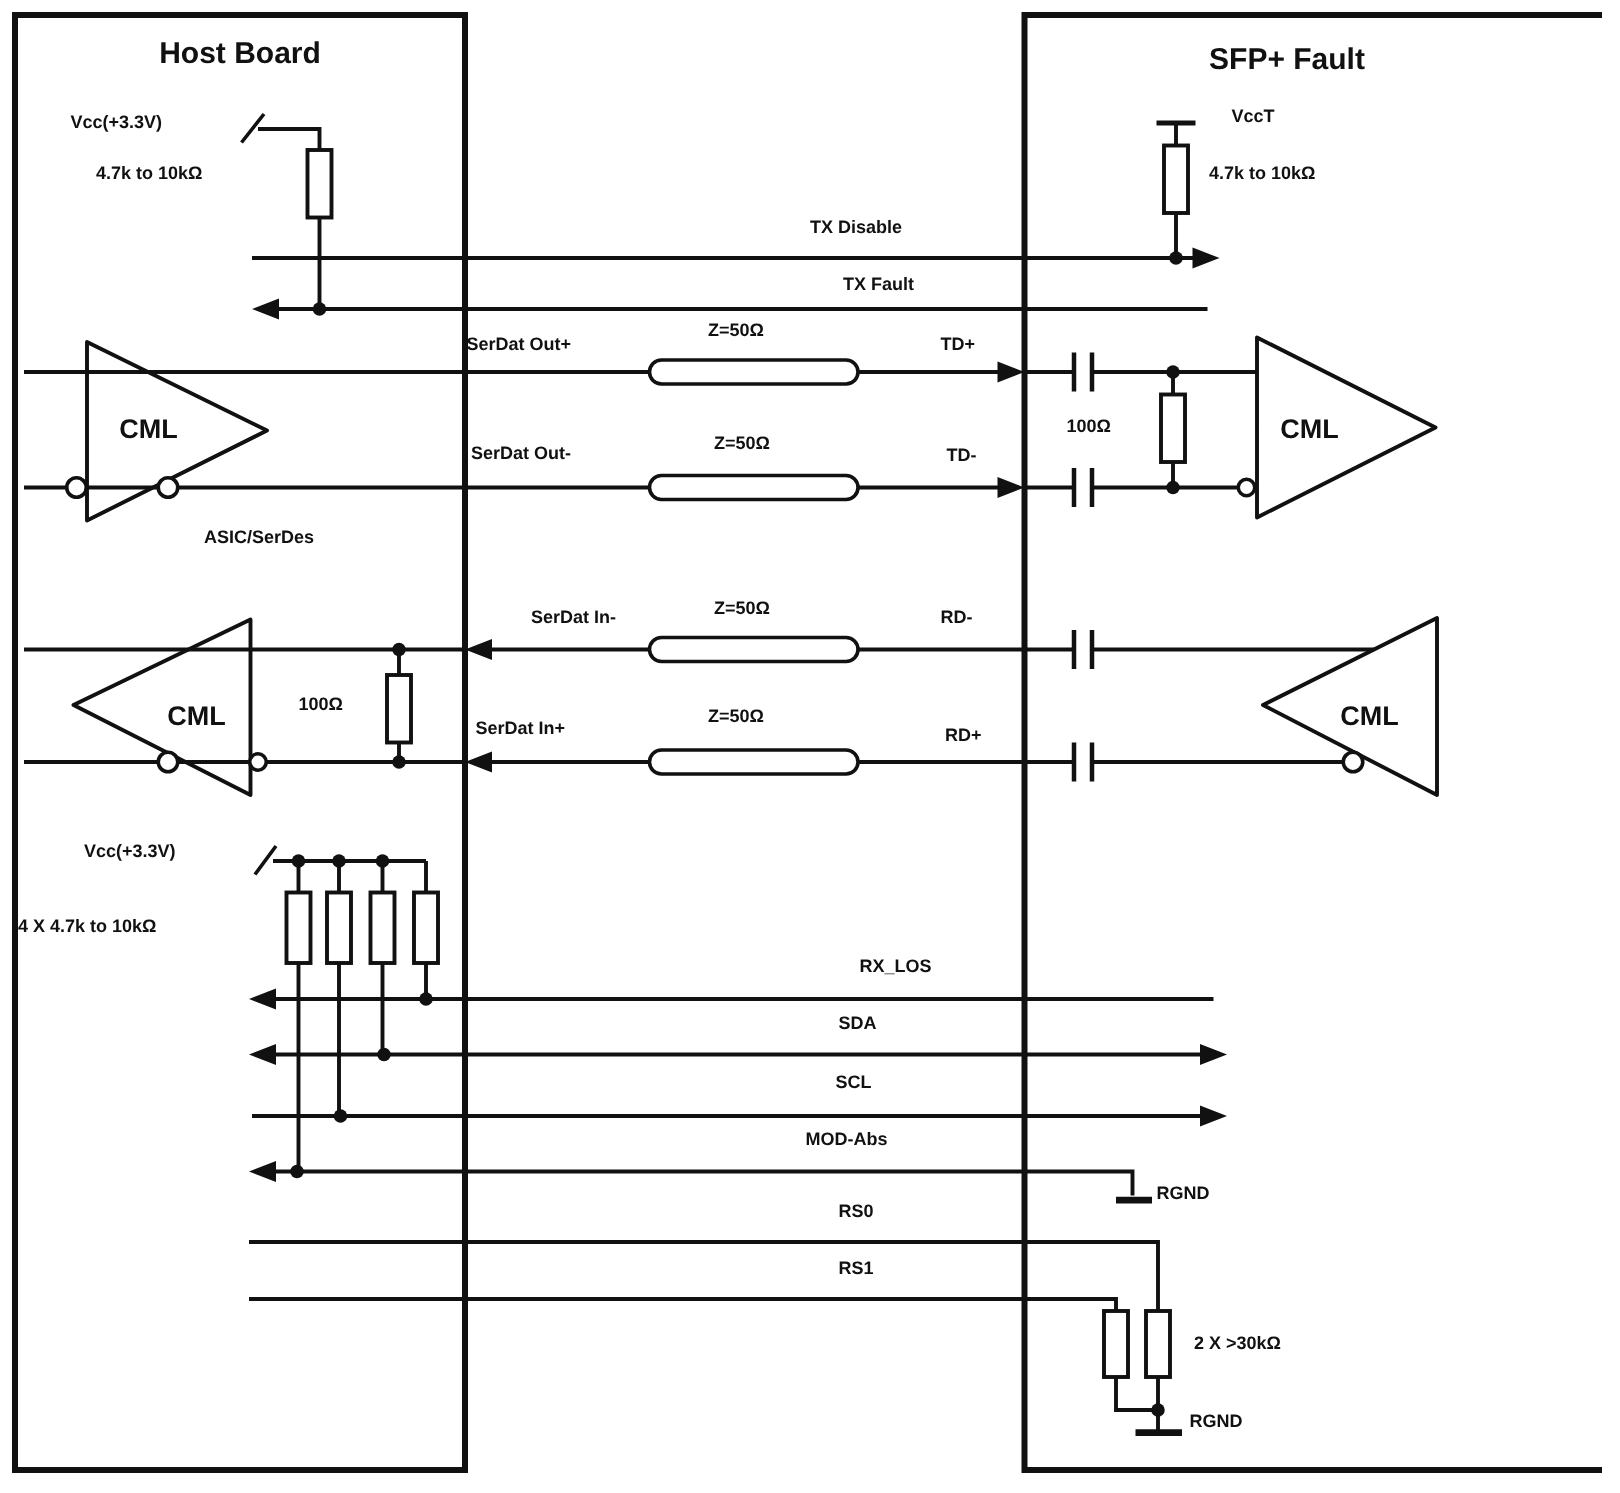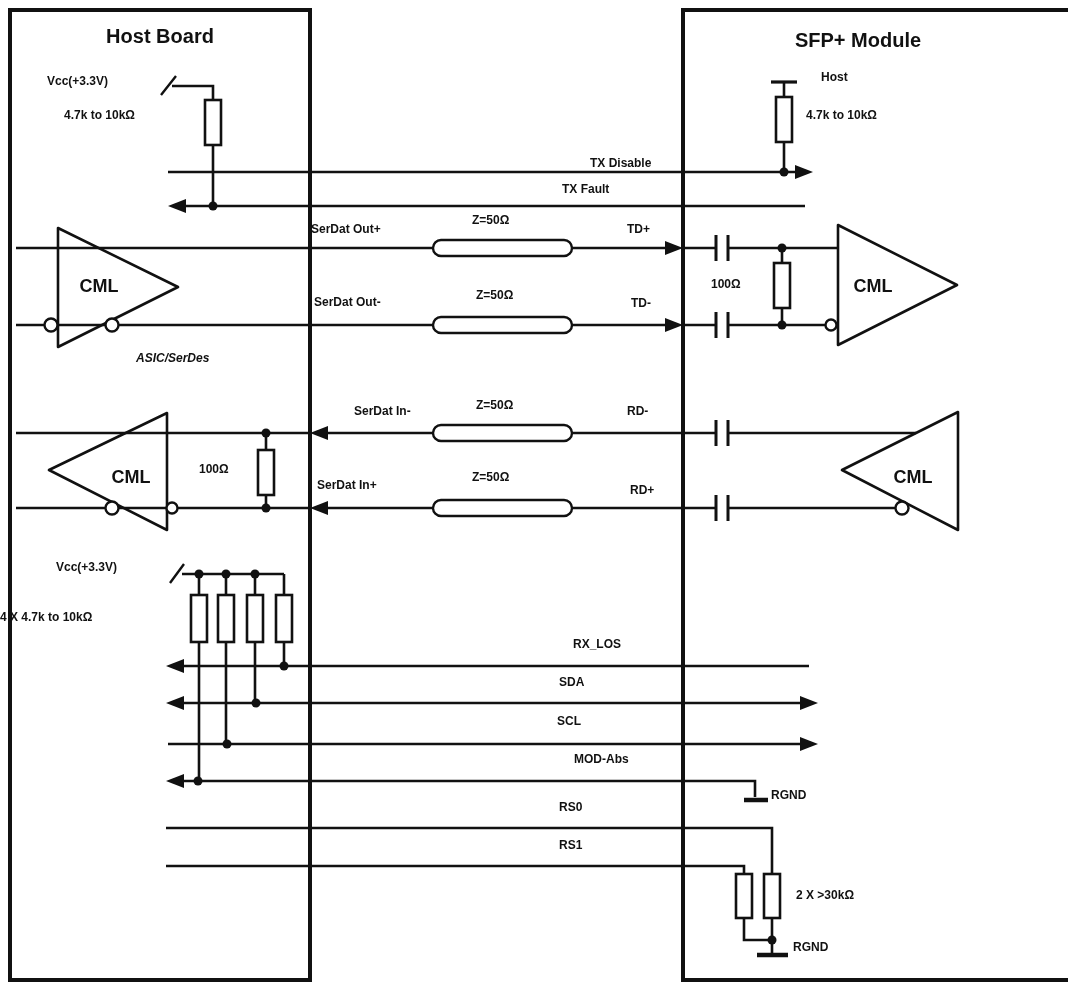--- a/index.html
+++ b/index.html
@@ -136,64 +136,64 @@
       <polygon points="310,508 328,501 328,515"></polygon>
       <polygon points="166,666 184,659 184,673"></polygon>
       <polygon points="166,703 184,696 184,710"></polygon>
       <polygon points="818,703 800,696 800,710"></polygon>
       <polygon points="818,744 800,737 800,751"></polygon>
       <polygon points="166,781 184,774 184,788"></polygon>
     </g>
   </svg>
 
   <div class="lbl title ctr" style="left:160px;top:26px;">Host Board</div>
-  <div class="lbl title ctr" style="left:858px;top:30px;">SFP+ Module</div>
+  <div class="lbl title ctr" style="left:858px;top:30px;">SFP+ Fault</div>
 
   <div class="lbl" style="left:47px;top:71px;">Vcc(+3.3V)</div>
   <div class="lbl" style="left:64px;top:105px;">4.7k to 10kΩ</div>
 
-  <div class="lbl" style="left:821px;top:67px;">Host</div>
+  <div class="lbl" style="left:821px;top:67px;">VccT</div>
   <div class="lbl" style="left:806px;top:105px;">4.7k to 10kΩ</div>
 
-  <div class="lbl" style="left:590px;top:141px;margin-top:12px;">TX Disable</div>
+  <div class="lbl" style="left:540px;top:141px;">TX Disable</div>
   <div class="lbl" style="left:562px;top:179px;">TX Fault</div>
 
   <div class="lbl" style="left:311px;top:219px;">SerDat Out+</div>
   <div class="lbl" style="left:472px;top:210px;">Z=50Ω</div>
   <div class="lbl" style="left:627px;top:219px;">TD+</div>
 
   <div class="lbl" style="left:314px;top:292px;text-align:center;">SerDat Out-</div>
   <div class="lbl" style="left:476px;top:285px;">Z=50Ω</div>
   <div class="lbl" style="left:631px;top:293px;">TD-</div>
 
-  <div class="lbl" style="left:136px;top:348px;font-style:italic;">ASIC/SerDes</div>
+  <div class="lbl" style="left:136px;top:348px;">ASIC/SerDes</div>
 
   <div class="lbl" style="left:317px;top:401px;margin-left:37px;">SerDat In-</div>
   <div class="lbl" style="left:476px;top:395px;">Z=50Ω</div>
   <div class="lbl" style="left:627px;top:401px;">RD-</div>
 
   <div class="lbl" style="left:317px;top:475px;">SerDat In+</div>
   <div class="lbl" style="left:472px;top:467px;">Z=50Ω</div>
   <div class="lbl" style="left:630px;top:480px;">RD+</div>
 
   <div class="lbl cml" style="left:99px;top:276px;">CML</div>
   <div class="lbl cml" style="left:131px;top:467px;">CML</div>
   <div class="lbl cml" style="left:873px;top:276px;">CML</div>
   <div class="lbl cml" style="left:913px;top:467px;">CML</div>
 
   <div class="lbl" style="left:199px;top:459px;">100Ω</div>
   <div class="lbl" style="left:711px;top:274px;">100Ω</div>
 
   <div class="lbl" style="left:56px;top:557px;">Vcc(+3.3V)</div>
-  <div class="lbl" style="left:0;top:607px;">4 X 4.7k to 10kΩ</div>
+  <div class="lbl" style="left:12px;top:607px;">4 X 4.7k to 10kΩ</div>
 
   <div class="lbl" style="left:537px;top:634px;margin-left:36px;">RX_LOS</div>
   <div class="lbl" style="left:559px;top:672px;">SDA</div>
   <div class="lbl" style="left:557px;top:711px;">SCL</div>
-  <div class="lbl" style="left:537px;top:749px;margin-left:37px;">MOD-Abs</div>
+  <div class="lbl" style="left:537px;top:749px;">MOD-Abs</div>
 
   <div class="lbl" style="left:771px;top:785px;">RGND</div>
 
   <div class="lbl" style="left:559px;top:797px;">RS0</div>
   <div class="lbl" style="left:559px;top:835px;">RS1</div>
 
   <div class="lbl" style="left:796px;top:885px;">2 X  &gt;30kΩ</div>
   <div class="lbl" style="left:793px;top:937px;">RGND</div>
 
 </div>

